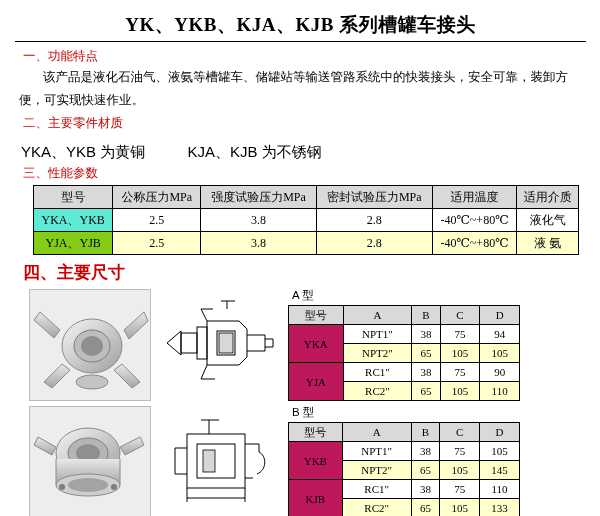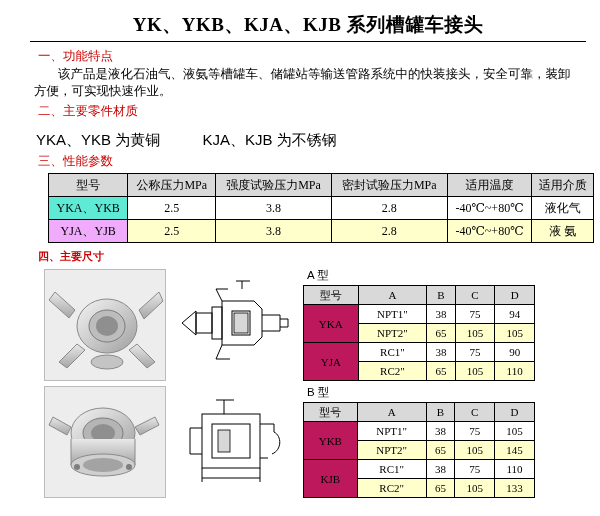--- a/index.html
+++ b/index.html
@@ -13,21 +13,21 @@
     font-family: "Liberation Serif", "DejaVu Serif", serif;
     color: #000000;
     position: relative;
     overflow: hidden;
   }
   .page {
     width: 600px;
     height: 516px;
     position: relative;
     box-sizing: border-box;
-    padding: 6px 10px 0 26px;
+    padding: 6px 10px 0 11px;
   }
   .title {
     text-align: center;
     font-size: 19px;
     font-weight: bold;
     letter-spacing: 0.5px;
     margin: 6px 0 2px 0;
     font-family: "Liberation Serif", "DejaVu Serif", serif;
   }
   .title-rule {
@@ -37,21 +37,21 @@
   }
   .sec-head {
     color: #cc0000;
     font-weight: normal;
     font-size: 12.5px;
     margin: 3px 0 1px 12px;
     font-family: "Liberation Sans", sans-serif;
   }
   .para {
     font-size: 12.5px;
-    line-height: 17px;
+    line-height: 23px;
     margin: 0 8px 0 8px;
     text-indent: 24px;
     font-family: "Liberation Sans", sans-serif;
   }
   .mat-line {
     font-size: 15px;
     margin: 11px 0 2px 10px;
     font-family: "Liberation Sans", sans-serif;
   }
   .mat-line .gap {
@@ -78,26 +78,26 @@
     background: #d9d9d9;
     font-weight: normal;
   }
   table.spec tbody td:first-child {
     background: #5eead4;
   }
   table.spec tbody tr:nth-child(2) td {
     background: #ffffcc;
   }
   table.spec tbody tr:nth-child(2) td:first-child {
-    background: #f0abfc;
+    background: #84cc16;
   }
   .sec4 {
     color: #cc0000;
     font-weight: bold;
-    font-size: 11px;
+    font-size: 17px;
     margin: 6px 0 4px 12px;
     font-family: "Liberation Sans", sans-serif;
   }
   .layout {
     position: relative;
     margin-top: 2px;
   }
   .row {
     display: flex;
     align-items: flex-end;

